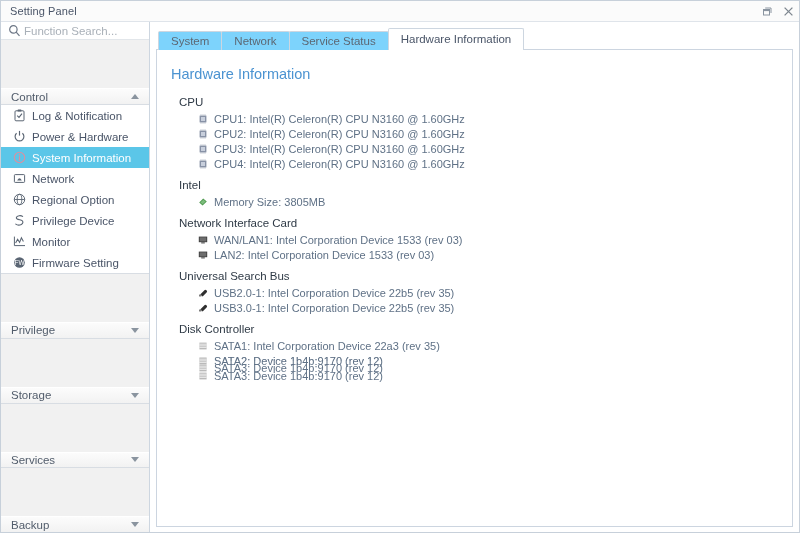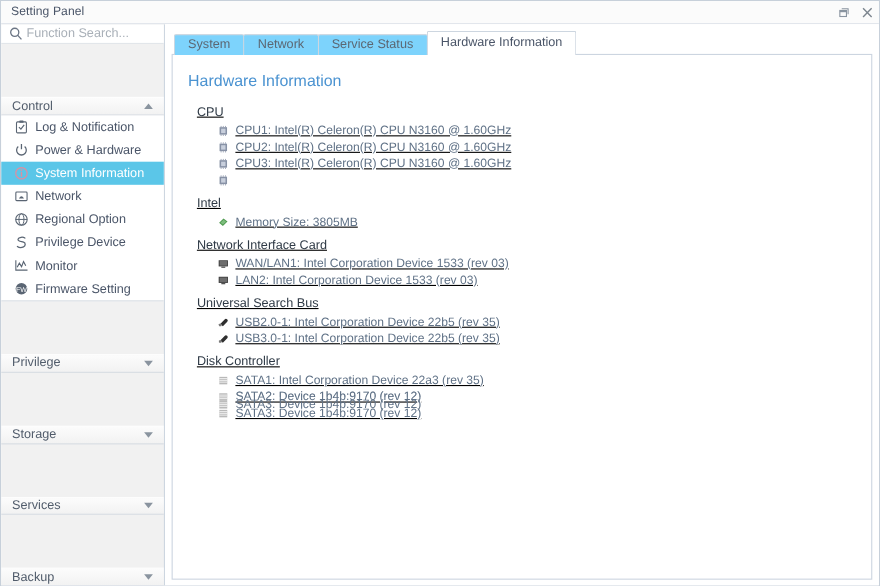--- a/index.html
+++ b/index.html
@@ -224,21 +224,20 @@
   .panel-title {
     font-size: 14.5px;
     color: #4b93d1;
     margin: 16px 0 0 14px;
     font-weight: 400;
   }
 
   .hw-body {
     margin: 14px 0 2px 22px;
     position: relative;
-    text-decoration: underline;
   }
   .section-title {
     font-size: 11.5px;
     color: #2f3a46;
     margin: 0 0 4px 0;
   }
   .section + .section { margin-top: 9px; }
   .item-list {
     list-style: none;
     margin: 0 0 0 18px;
@@ -499,20 +498,21 @@
                     <g stroke="#8892a6" stroke-width=".7">
                       <line x1="3" y1="0.4" x2="3" y2="1.6"></line>
                         <line x1="5" y1="0.4" x2="5" y2="1.6"></line>
                         <line x1="7" y1="0.4" x2="7" y2="1.6"></line>
                       <line x1="3" y1="8.4" x2="3" y2="9.6"></line>
                         <line x1="5" y1="8.4" x2="5" y2="9.6"></line>
                         <line x1="7" y1="8.4" x2="7" y2="9.6"></line>
                     </g>
                   </svg>
                 </span>
+                <span>CPU4: Intel(R) Celeron(R) CPU N3160 @ 1.60GHz</span>
               </li>
             </ul>
           </div>
 
           <div class="section">
             <div class="section-title">Intel</div>
             <ul class="item-list">
               <li class="item">
                 <span class="item-icon">
                   <svg width="10" height="10" viewBox="0 0 10 10" aria-hidden="true">

